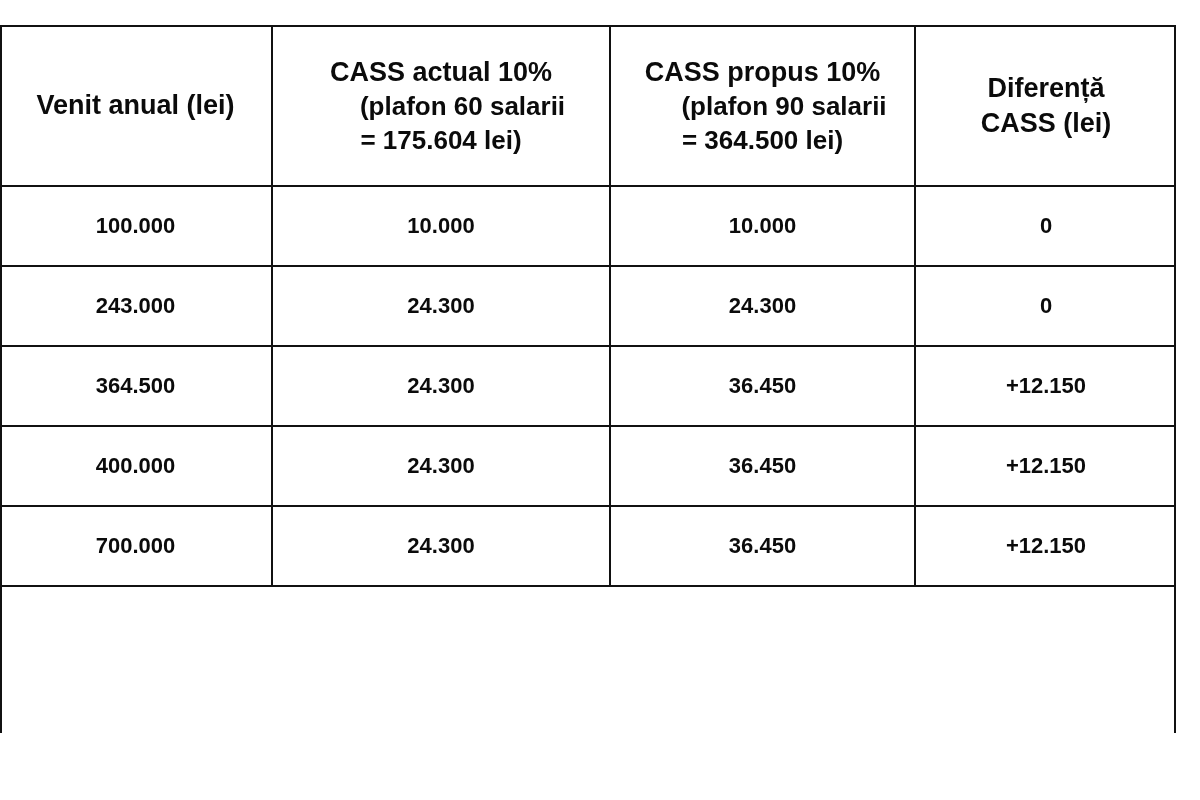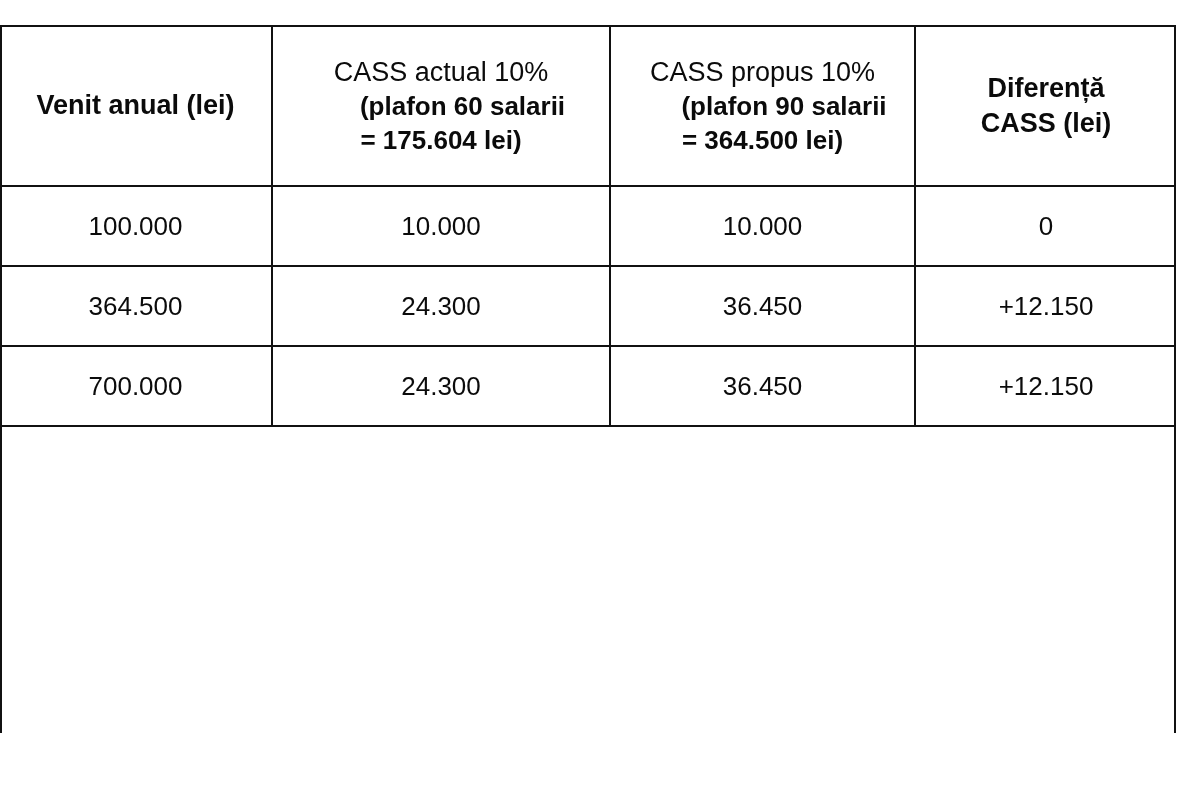--- a/index.html
+++ b/index.html
@@ -53,29 +53,29 @@
     border-top: 2px solid #111111;
   }
   
   .hdr-stack {
     display: flex;
     flex-direction: column;
     align-items: center;
     justify-content: center;
     line-height: 1.3;
   }
-  .hdr-line1 { font-size: 27px; font-weight: normal; text-align: right; }
+  .hdr-line1 { font-size: 27px; font-weight: bold; text-align: right; }
   .hdr-line2 { font-size: 26px; font-weight: bold; margin-left: 43px; }
   .hdr-line3 { font-size: 26px; font-weight: bold; }
   .hdr-single { font-size: 27px; font-weight: bold; }
 
   tbody td {
     height: 78px;
-    font-size: 26px;
-    font-weight: normal;
+    font-size: 22px;
+    font-weight: bold;
     border-radius: 15px;
   }
   tbody tr:last-child td { border-bottom: 2px solid #111111; }
 
   
   .vline {
     position: absolute;
     top: 25px;
     width: 0;
     border-left: 2px solid #111111;
@@ -126,21 +126,33 @@
       </tr>
     </thead>
     <tbody>
       <tr>
         <td>100.000</td>
         <td>10.000</td>
         <td>10.000</td>
         <td>0</td>
       </tr>
       <tr>
+        <td>243.000</td>
+        <td>24.300</td>
+        <td>24.300</td>
+        <td>0</td>
+      </tr>
+      <tr>
         <td>364.500</td>
+        <td>24.300</td>
+        <td>36.450</td>
+        <td>+12.150</td>
+      </tr>
+      <tr>
+        <td>400.000</td>
         <td>24.300</td>
         <td>36.450</td>
         <td>+12.150</td>
       </tr>
       <tr>
         <td>700.000</td>
         <td>24.300</td>
         <td>36.450</td>
         <td>+12.150</td>
       </tr>

